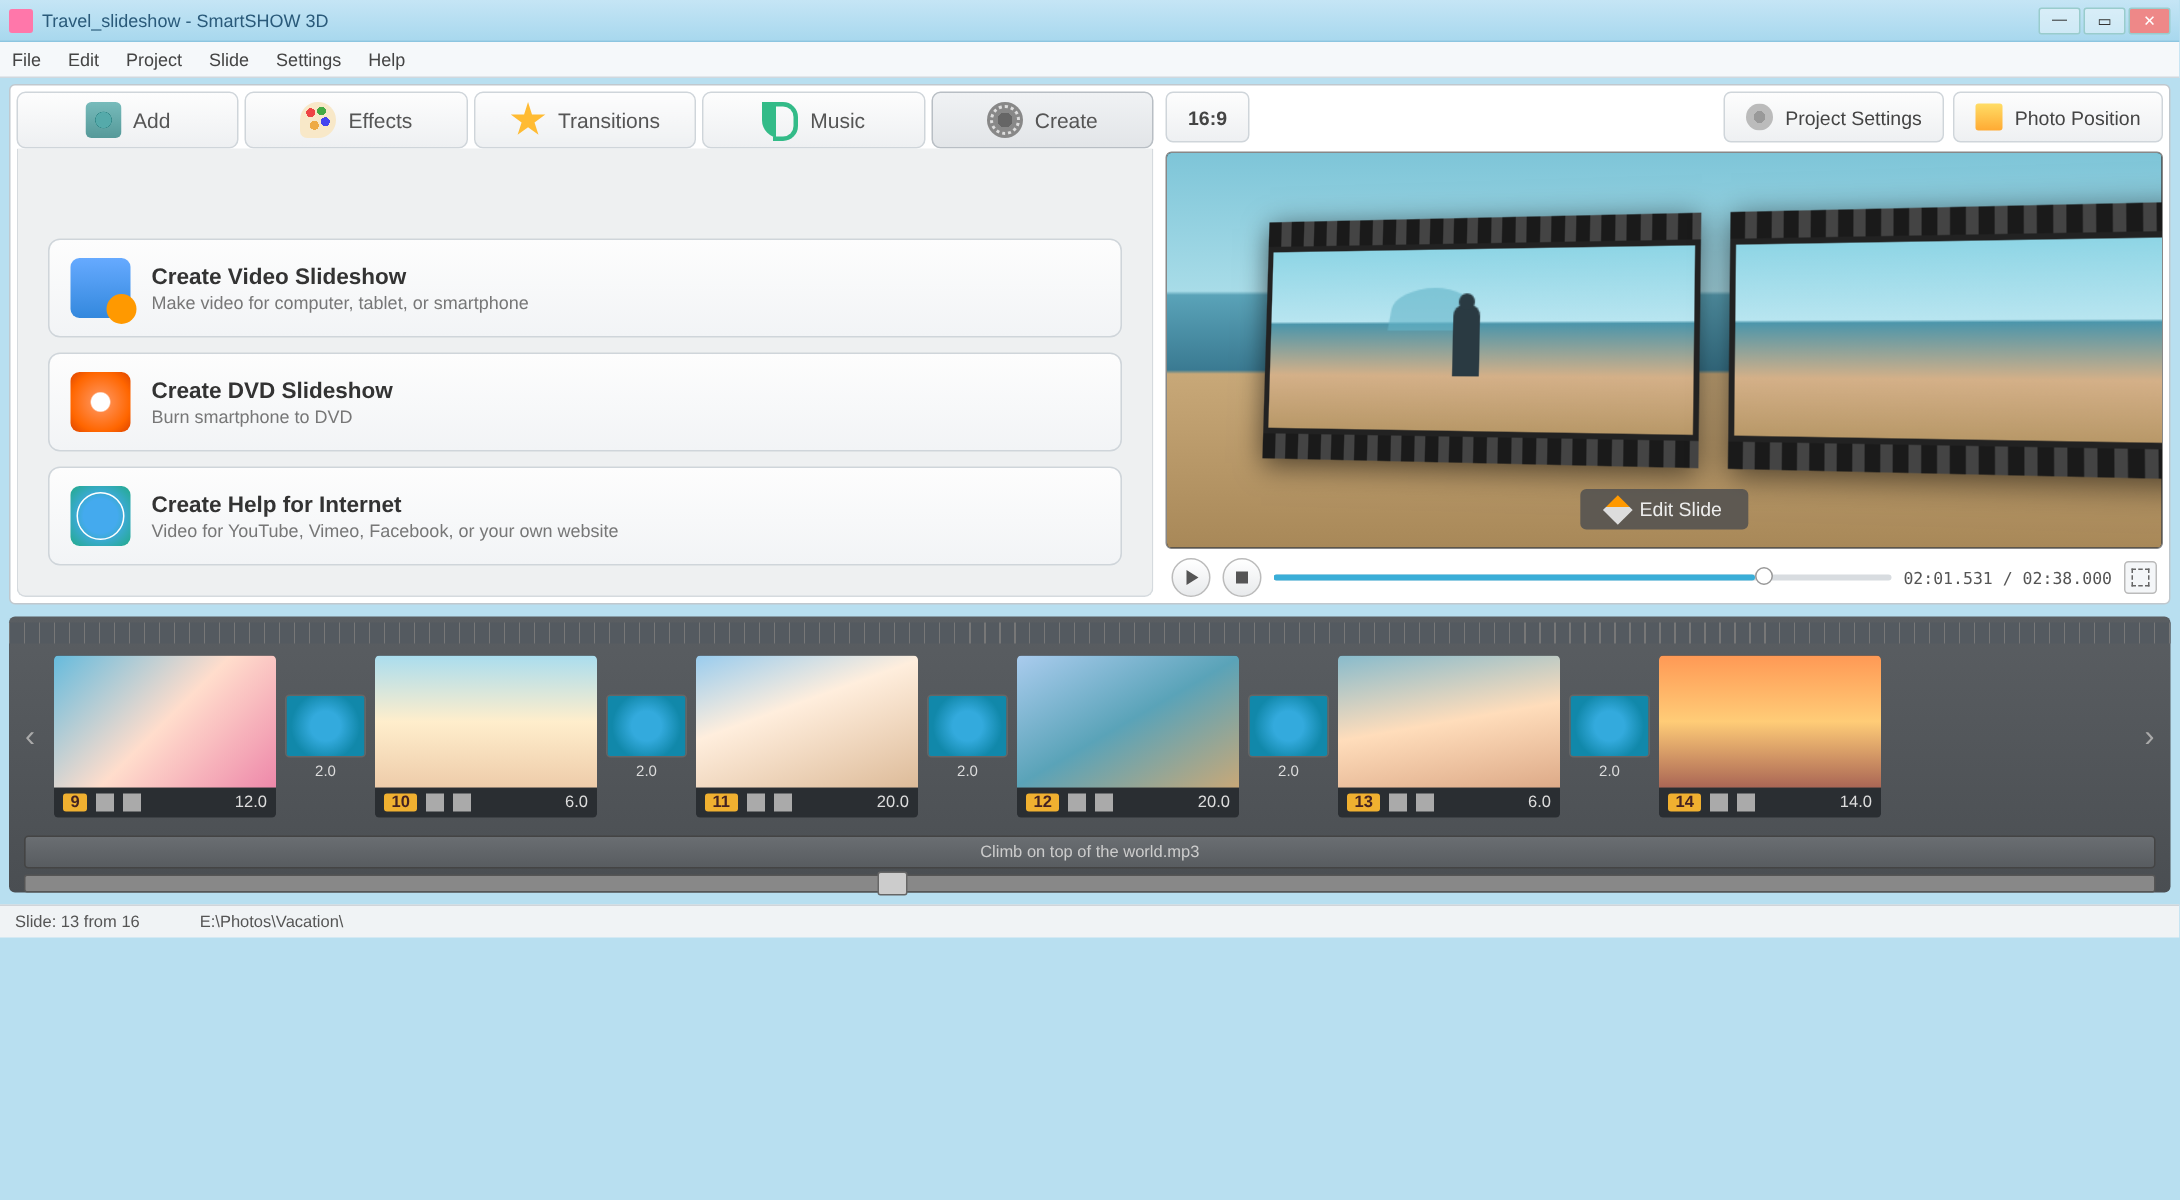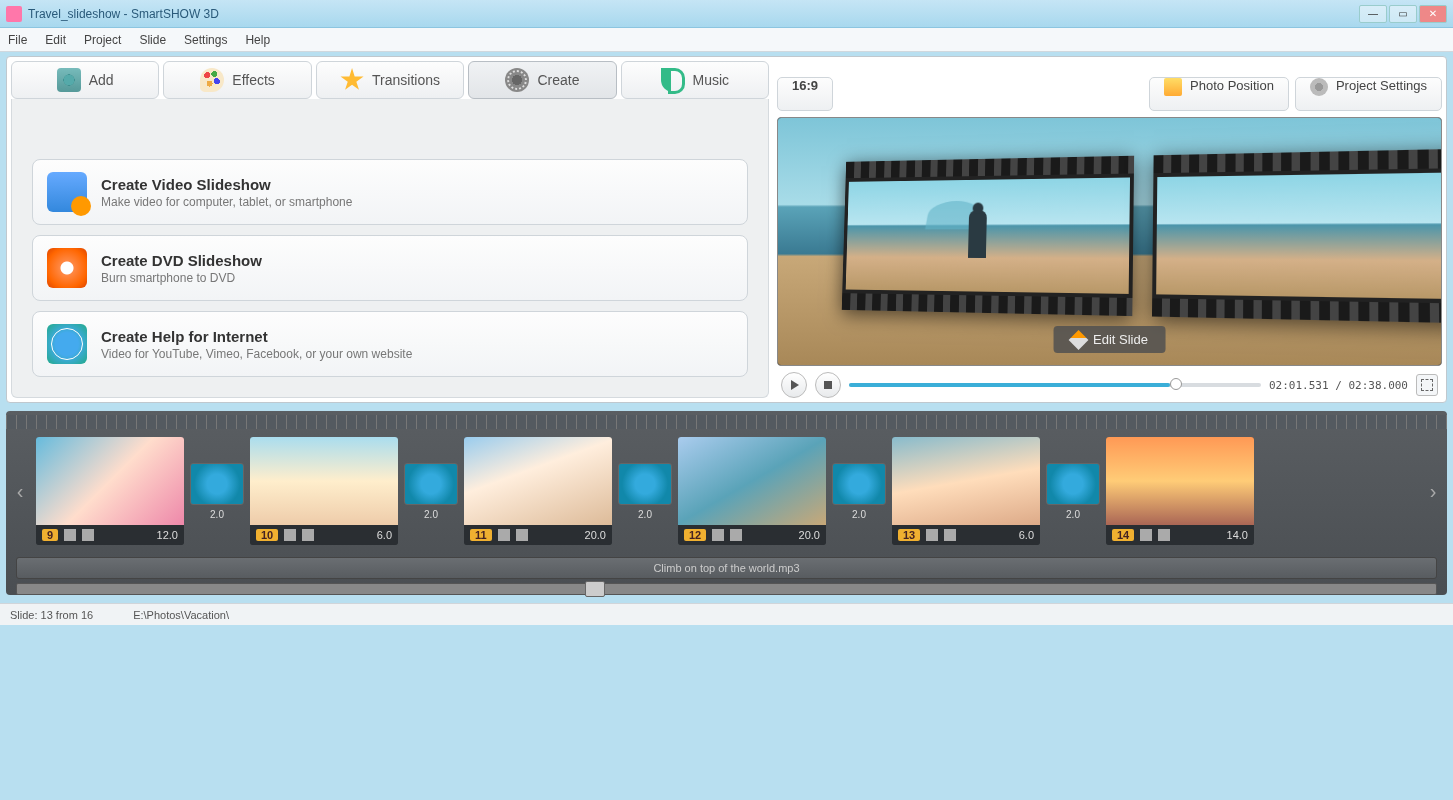--- a/index.html
+++ b/index.html
@@ -36,21 +36,21 @@
 .bi-vid { background: linear-gradient(#6af,#38d); position:relative;}
 .bi-vid:after{content:"";position:absolute;right:-4px;bottom:-4px;width:20px;height:20px;background:#f90;border-radius:50%;}
 .bi-dvd { background: radial-gradient(circle,#fff 6px,#f84 7px,#f60 70%,#d40); border-radius:50%;}
 .bi-net { background: radial-gradient(circle,#4ae 40%,#2a8); border-radius:50%; position:relative;}
 .bi-net:after{content:"";position:absolute;inset:4px;border:1px solid #fff;border-radius:50%;}
 .create-opt .txt h3 { font-size: 15px; font-weight:700; color:#333; margin-bottom:2px;}
 .create-opt .txt p { font-size: 12px; color:#777;}
 
 .right-pane { flex: 1; display: flex; flex-direction: column; }
 .right-top { display: flex; gap: 6px; margin-bottom: 6px; }
-.aspect-btn, .rt-btn { height: 34px; border: 1px solid #cfd5da; border-radius: 5px; background: linear-gradient(#fdfdfd,#eef0f2); display: flex; padding: 0 14px; font-size: 13px; color:#444; cursor:pointer; gap:8px;margin-top:16px;}
+.aspect-btn, .rt-btn { height: 34px; border: 1px solid #cfd5da; border-radius: 5px; background: linear-gradient(#fdfdfd,#eef0f2); display: flex; align-items: center; padding: 0 14px; font-size: 13px; color:#444; cursor:pointer; gap:8px;}
 .aspect-btn { font-weight:700; }
 .spacer { flex:1; }
 .rt-ico { width:18px; height:18px; display:inline-block;}
 .rt-photo { background: linear-gradient(#fd6,#fa3); border-radius:2px;}
 .rt-gear { background: radial-gradient(circle,#999 4px,transparent 4px),#bbb; border-radius:50%;}
 
 .preview { flex:1; background:#000; border:1px solid #888; border-radius:4px; position:relative; overflow:hidden;}
 .preview-img { position:absolute; inset:0; background: linear-gradient(180deg,#7ec5d8 0%,#a8dce8 35%,#5aa3b8 36%,#3a7a92 55%,#c8a878 56%,#a88858 100%);}
 .film-strip { position:absolute; top:15%; left:5%; right:-5%; height:65%; transform: perspective(800px) rotateY(-12deg) rotateX(3deg); display:flex; gap:20px;}
 .film-frame { flex:1; background:#222; border-top:18px solid #1a1a1a; border-bottom:18px solid #1a1a1a; position:relative; box-shadow:0 4px 20px rgba(0,0,0,0.6);}
@@ -132,27 +132,27 @@
             <span>Add</span>
           </div>
         <div class="tab">
             <span class="ico ico-pal"></span>
             <span>Effects</span>
           </div>
         <div class="tab">
             <span class="ico ico-star"></span>
             <span>Transitions</span>
           </div>
+        <div class="tab">
+            <span class="ico ico-note"></span>
+            <span>Music</span>
+          </div>
         <div class="tab active">
             <span class="ico ico-reel"></span>
             <span>Create</span>
-          </div>
-        <div class="tab">
-            <span class="ico ico-note"></span>
-            <span>Music</span>
           </div>
       </div>
       <div class="create-panel">
         <div class="create-opt">
           <div class="big-ico bi-vid"></div>
           <div class="txt">
               <h3>Create Video Slideshow</h3>
               <p>Make video for computer, tablet, or smartphone</p>
             </div>
         </div>
@@ -173,26 +173,26 @@
       </div>
     </div>
 
     <div class="right-pane">
       <div class="right-top">
         <div class="aspect-btn">
             <span>16:9</span>
           </div>
         <div class="spacer"></div>
         <div class="rt-btn">
+            <span class="rt-ico rt-gear"></span>
+            <span>Project Settings</span>
+          </div>
+        <div class="rt-btn">
             <span class="rt-ico rt-photo"></span>
             <span>Photo Position</span>
-          </div>
-        <div class="rt-btn">
-            <span class="rt-ico rt-gear"></span>
-            <span>Project Settings</span>
           </div>
       </div>
       <div class="preview">
         <div class="preview-img">
           <div class="film-strip">
             <div class="film-frame">
                 <div class="inner">
                   <div class="scarf"></div>
                   <div class="silhouette"></div>
                 </div>

